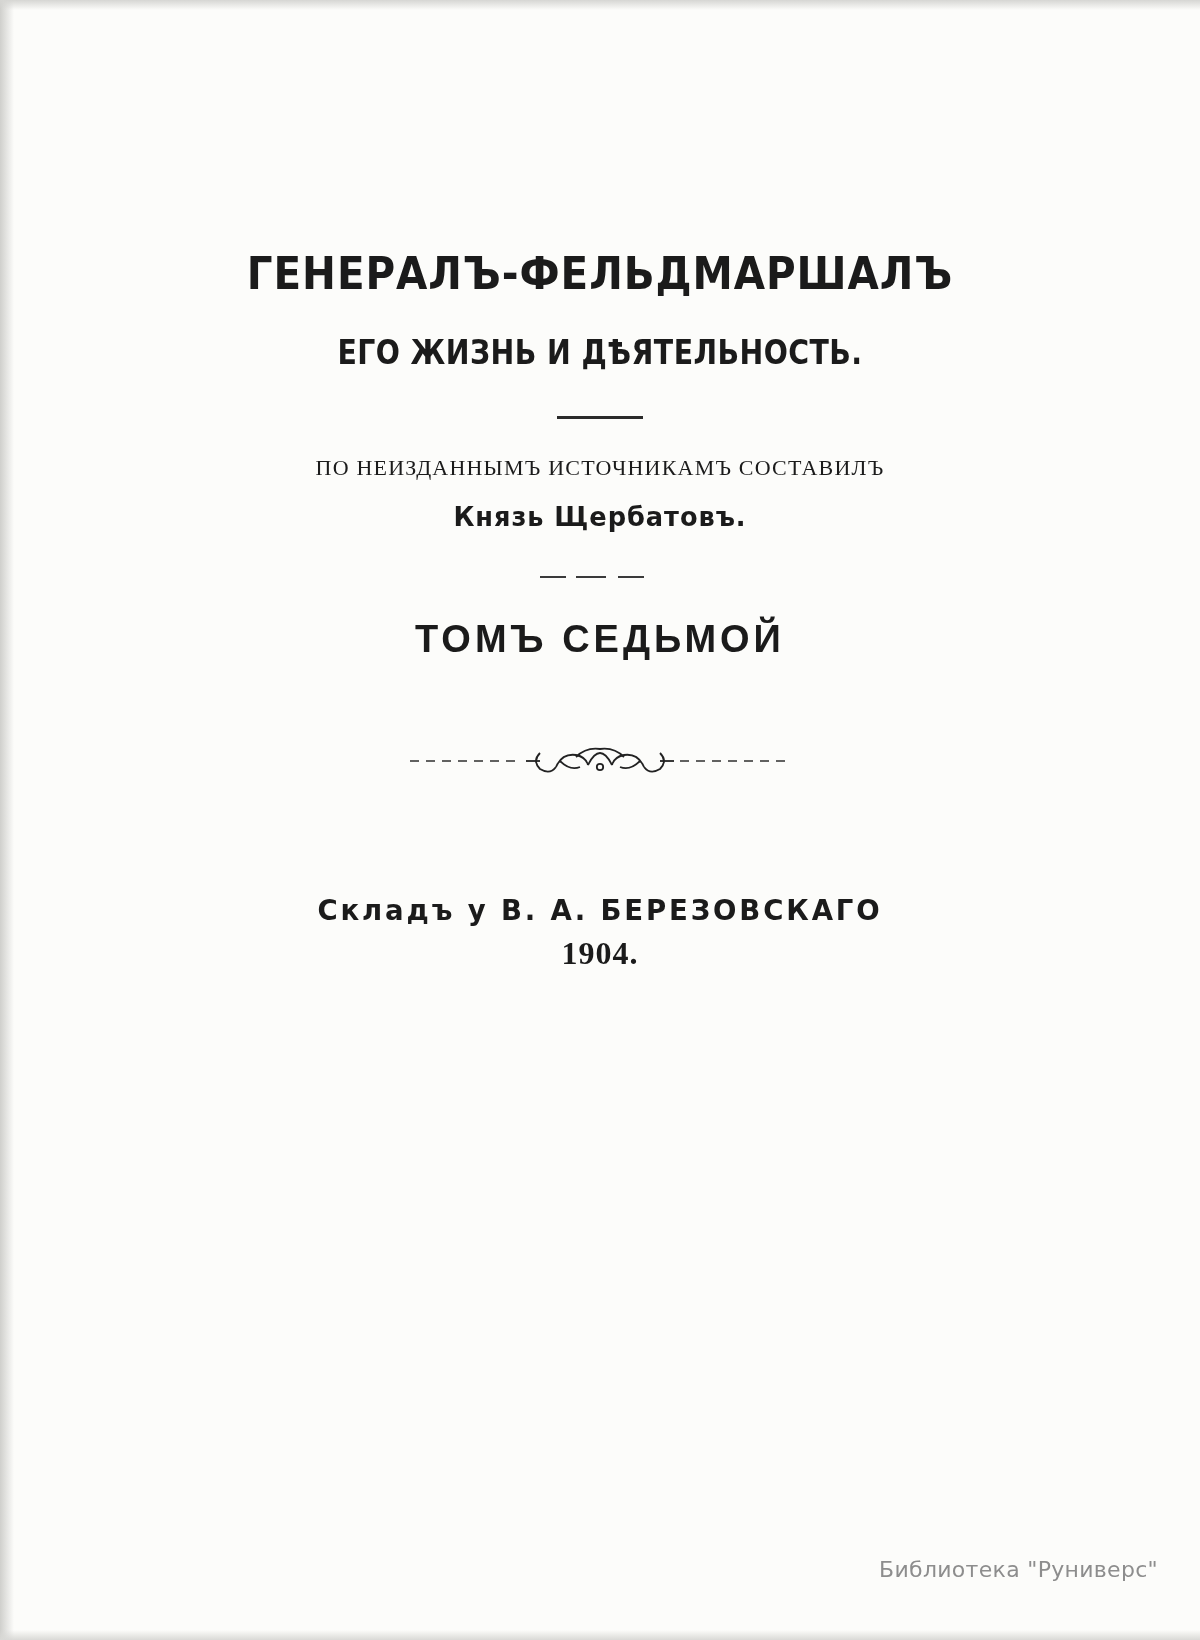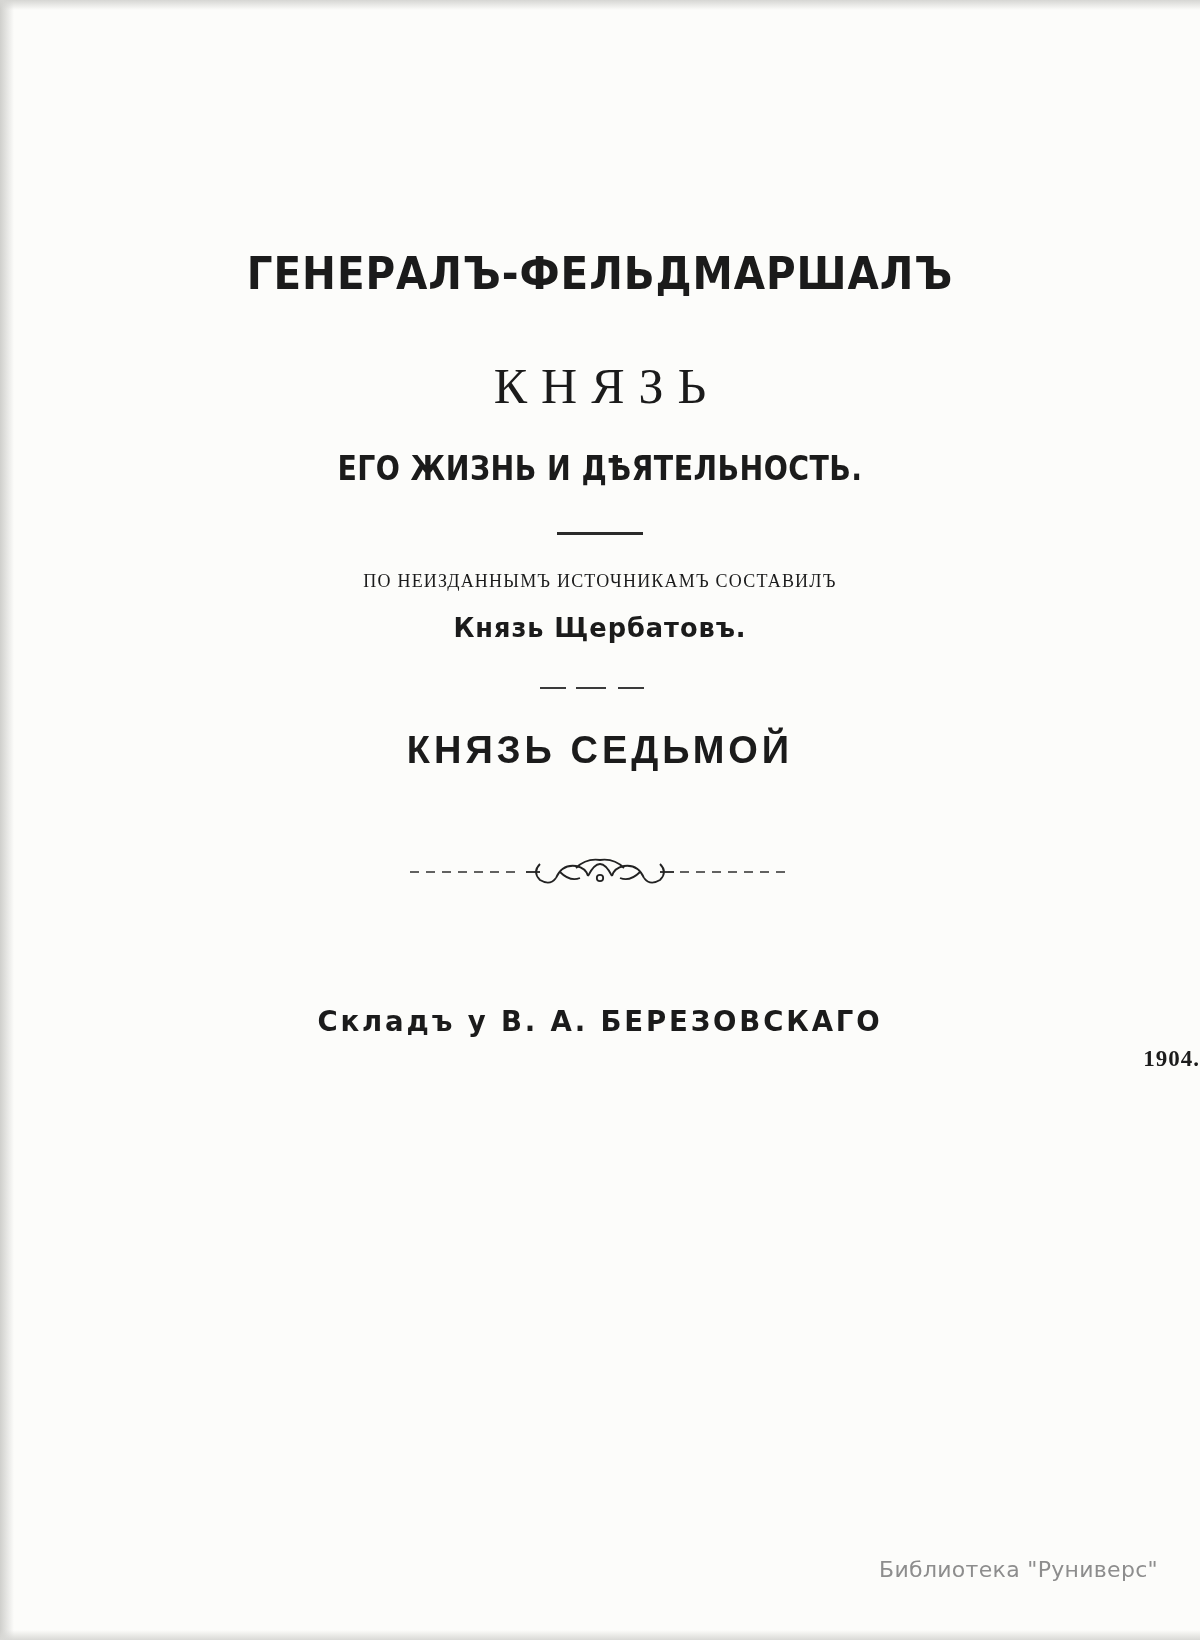--- a/index.html
+++ b/index.html
@@ -105,21 +105,21 @@
     height: 0;
     border-top: 2px solid #3a3a3a;
   }
   .rule-dashes span:nth-child(1) { left: 0;  width: 26px; }
   .rule-dashes span:nth-child(2) { left: 36px; width: 30px; }
   .rule-dashes span:nth-child(3) { left: 78px; width: 26px; }
 
   .credit-1 {
     margin-top: 36px;
     font-family: "Liberation Serif", serif;
-    font-size: 18px;
+    font-size: 22px;
     letter-spacing: 1.2px;
   }
   .credit-2 {
     margin-top: 20px;
     font-family: "Liberation Serif", serif;
     font-size: 23px;
     letter-spacing: 1.2px;
   }
   .credit-3 {
     margin-top: 20px;
@@ -163,23 +163,22 @@
   .address {
     margin-top: 12px;
     font-family: "Liberation Serif", serif;
     font-size: 23px;
     letter-spacing: 0.4px;
   }
   .year {
     margin-top: 8px;
     font-family: "Liberation Serif", serif;
     font-weight: 700;
-    font-size: 23px;
+    font-size: 32px;
     letter-spacing: 1px;
-    text-align: right;
   }
   .watermark {
     position: absolute;
     right: 42px;
     bottom: 58px;
     font-family: "DejaVu Sans", sans-serif;
     font-size: 22px;
     color: #8d8d8d;
     letter-spacing: 0.3px;
   }
@@ -190,37 +189,36 @@
 <div class="page">
   <div class="sheet"></div>
   <div class="edge-left"></div>
   <div class="edge-top"></div>
   <div class="edge-bottom"></div>
 
   <div class="content">
 
     <div class="line-1">ГЕНЕРАЛЪ-ФЕЛЬДМАРШАЛЪ</div>
 
-    <div class="line-2">КНЯЗЬ</div>
 
 
     <div class="line-4">ЕГО ЖИЗНЬ И ДѢЯТЕЛЬНОСТЬ.</div>
 
     <div class="rule-short"></div>
 
     <div class="credit-1">ПО НЕИЗДАННЫМЪ ИСТОЧНИКАМЪ СОСТАВИЛЪ</div>
     <div class="credit-3">Князь Щербатовъ.</div>
 
     <div class="rule-dashes">
       <span></span>
       <span></span>
       <span></span>
     </div>
 
-    <div class="volume">КНЯЗЬ СЕДЬМОЙ</div>
+    <div class="volume">ТОМЪ СЕДЬМОЙ</div>
 
     <div class="ornament">
       <svg width="380" height="40" viewBox="0 0 380 40" aria-hidden="true">
         <line x1="0" y1="20" x2="110" y2="20" stroke="#2e2e2e" stroke-width="1.6" stroke-dasharray="9 7"></line>
         <line x1="270" y1="20" x2="380" y2="20" stroke="#2e2e2e" stroke-width="1.6" stroke-dasharray="9 7"></line>
         <g fill="none" stroke="#222" stroke-width="1.8">
           <path d="M116 20 h14"></path>
           <path d="M250 20 h14"></path>
           <path d="M130 12 q-8 8 0 16 q10 6 16 -2"></path>
           <path d="M250 12 q8 8 0 16 q-10 6 -16 -2"></path>

